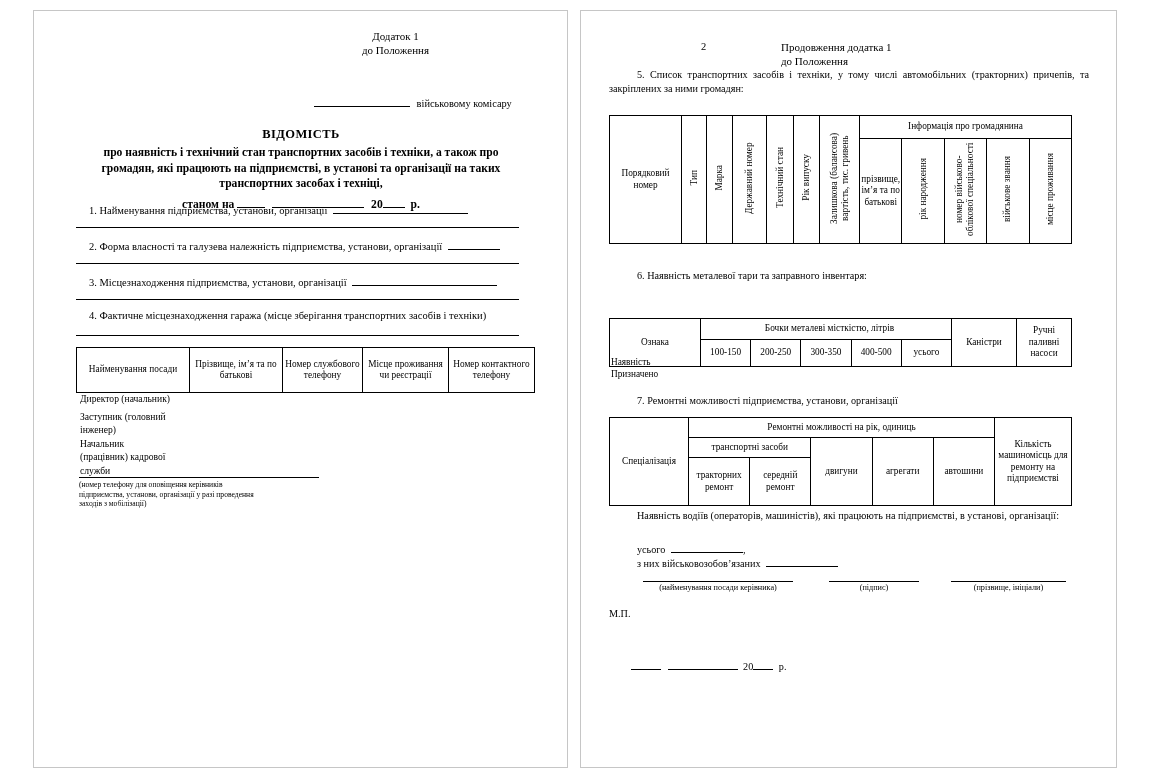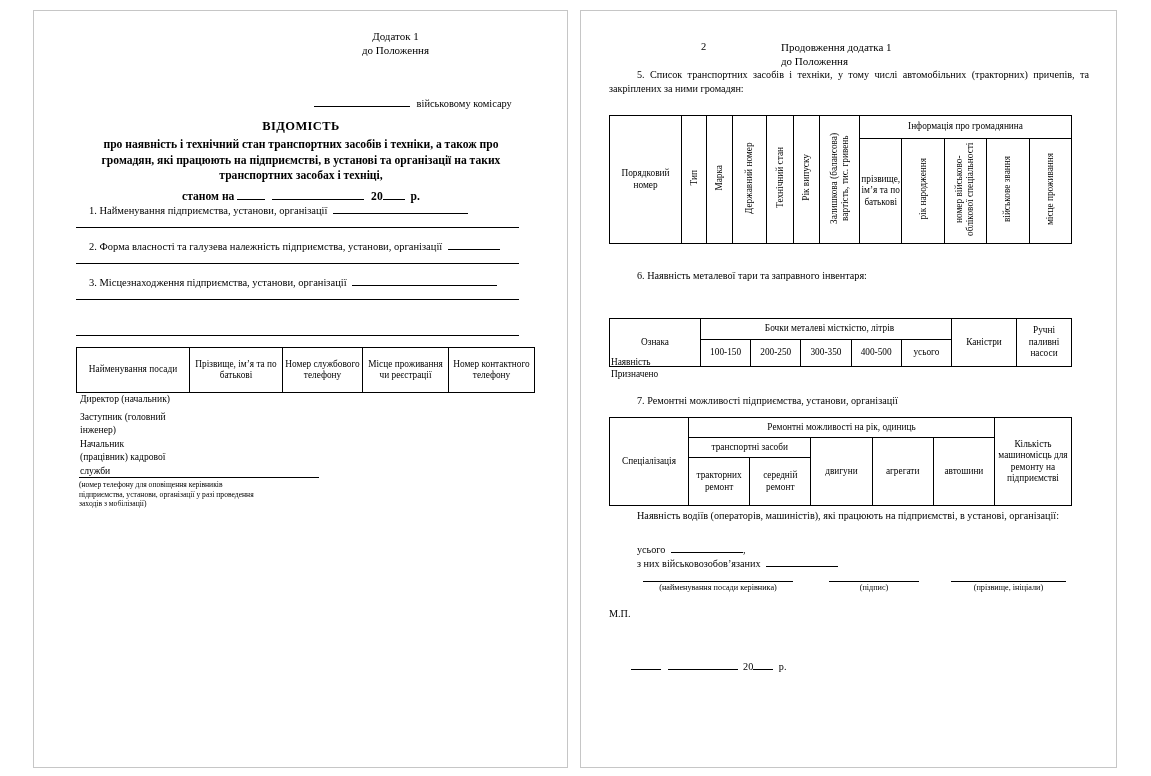--- a/index.html
+++ b/index.html
@@ -95,21 +95,21 @@
         <span style="display:inline-block;width:240px;text-align:center;margin-left:190px;">
           <span>до Положення</span>
         </span>
       </div>
 
       <div class="t" style="top:84px;left:280px;font-size:10.4px;">
         <span class="rule" style="width:96px;height:11px;"></span>
         <span style="margin-left:4px;">військовому комісару</span>
       </div>
 
-      <div class="title-block" style="top:108px;">
+      <div class="title-block" style="top:116px;">
         <div class="title-main">ВІДОМІСТЬ</div>
         <div class="title-sub" style="margin-top:3px;">
           <div>про наявність і технічний стан транспортних засобів і техніки, а також про</div>
           <div>громадян, які працюють на підприємстві, в установі та організації на таких</div>
           <div>транспортних засобах і техніці,</div>
         </div>
         <div class="title-sub" style="margin-top:2px;">
           <span>станом на</span>
           <span class="rule" style="width:28px;height:13px;"></span>
           <span class="rule" style="width:92px;height:13px;margin-left:4px;"></span>
@@ -132,20 +132,24 @@
       </div>
       <div class="longline" style="top:252px;left:42px;width:443px;"></div>
 
       <div class="num-item" style="top:262px;left:55px;">
         <span>3.</span>
         <span>Місцезнаходження підприємства, установи, організації</span>
         <span class="rule" style="width:145px;height:12px;margin-left:3px;"></span>
       </div>
       <div class="longline" style="top:288px;left:42px;width:443px;"></div>
 
+      <div class="num-item" style="top:298px;left:55px;">
+        <span>4.</span>
+        <span>Фактичне місцезнаходження гаража (місце зберігання транспортних засобів і техніки)</span>
+      </div>
       <div class="longline" style="top:324px;left:42px;width:443px;"></div>
 
       <table class="grid" id="officials-head" style="top:336px;left:42px;width:443px;">
         <tbody>
           <tr>
             <td style="width:110px;height:40px;">
               <span>Найменування посади</span>
             </td>
             <td style="width:90px;">
               <span>Прізвище, ім’я та по батькові</span>

